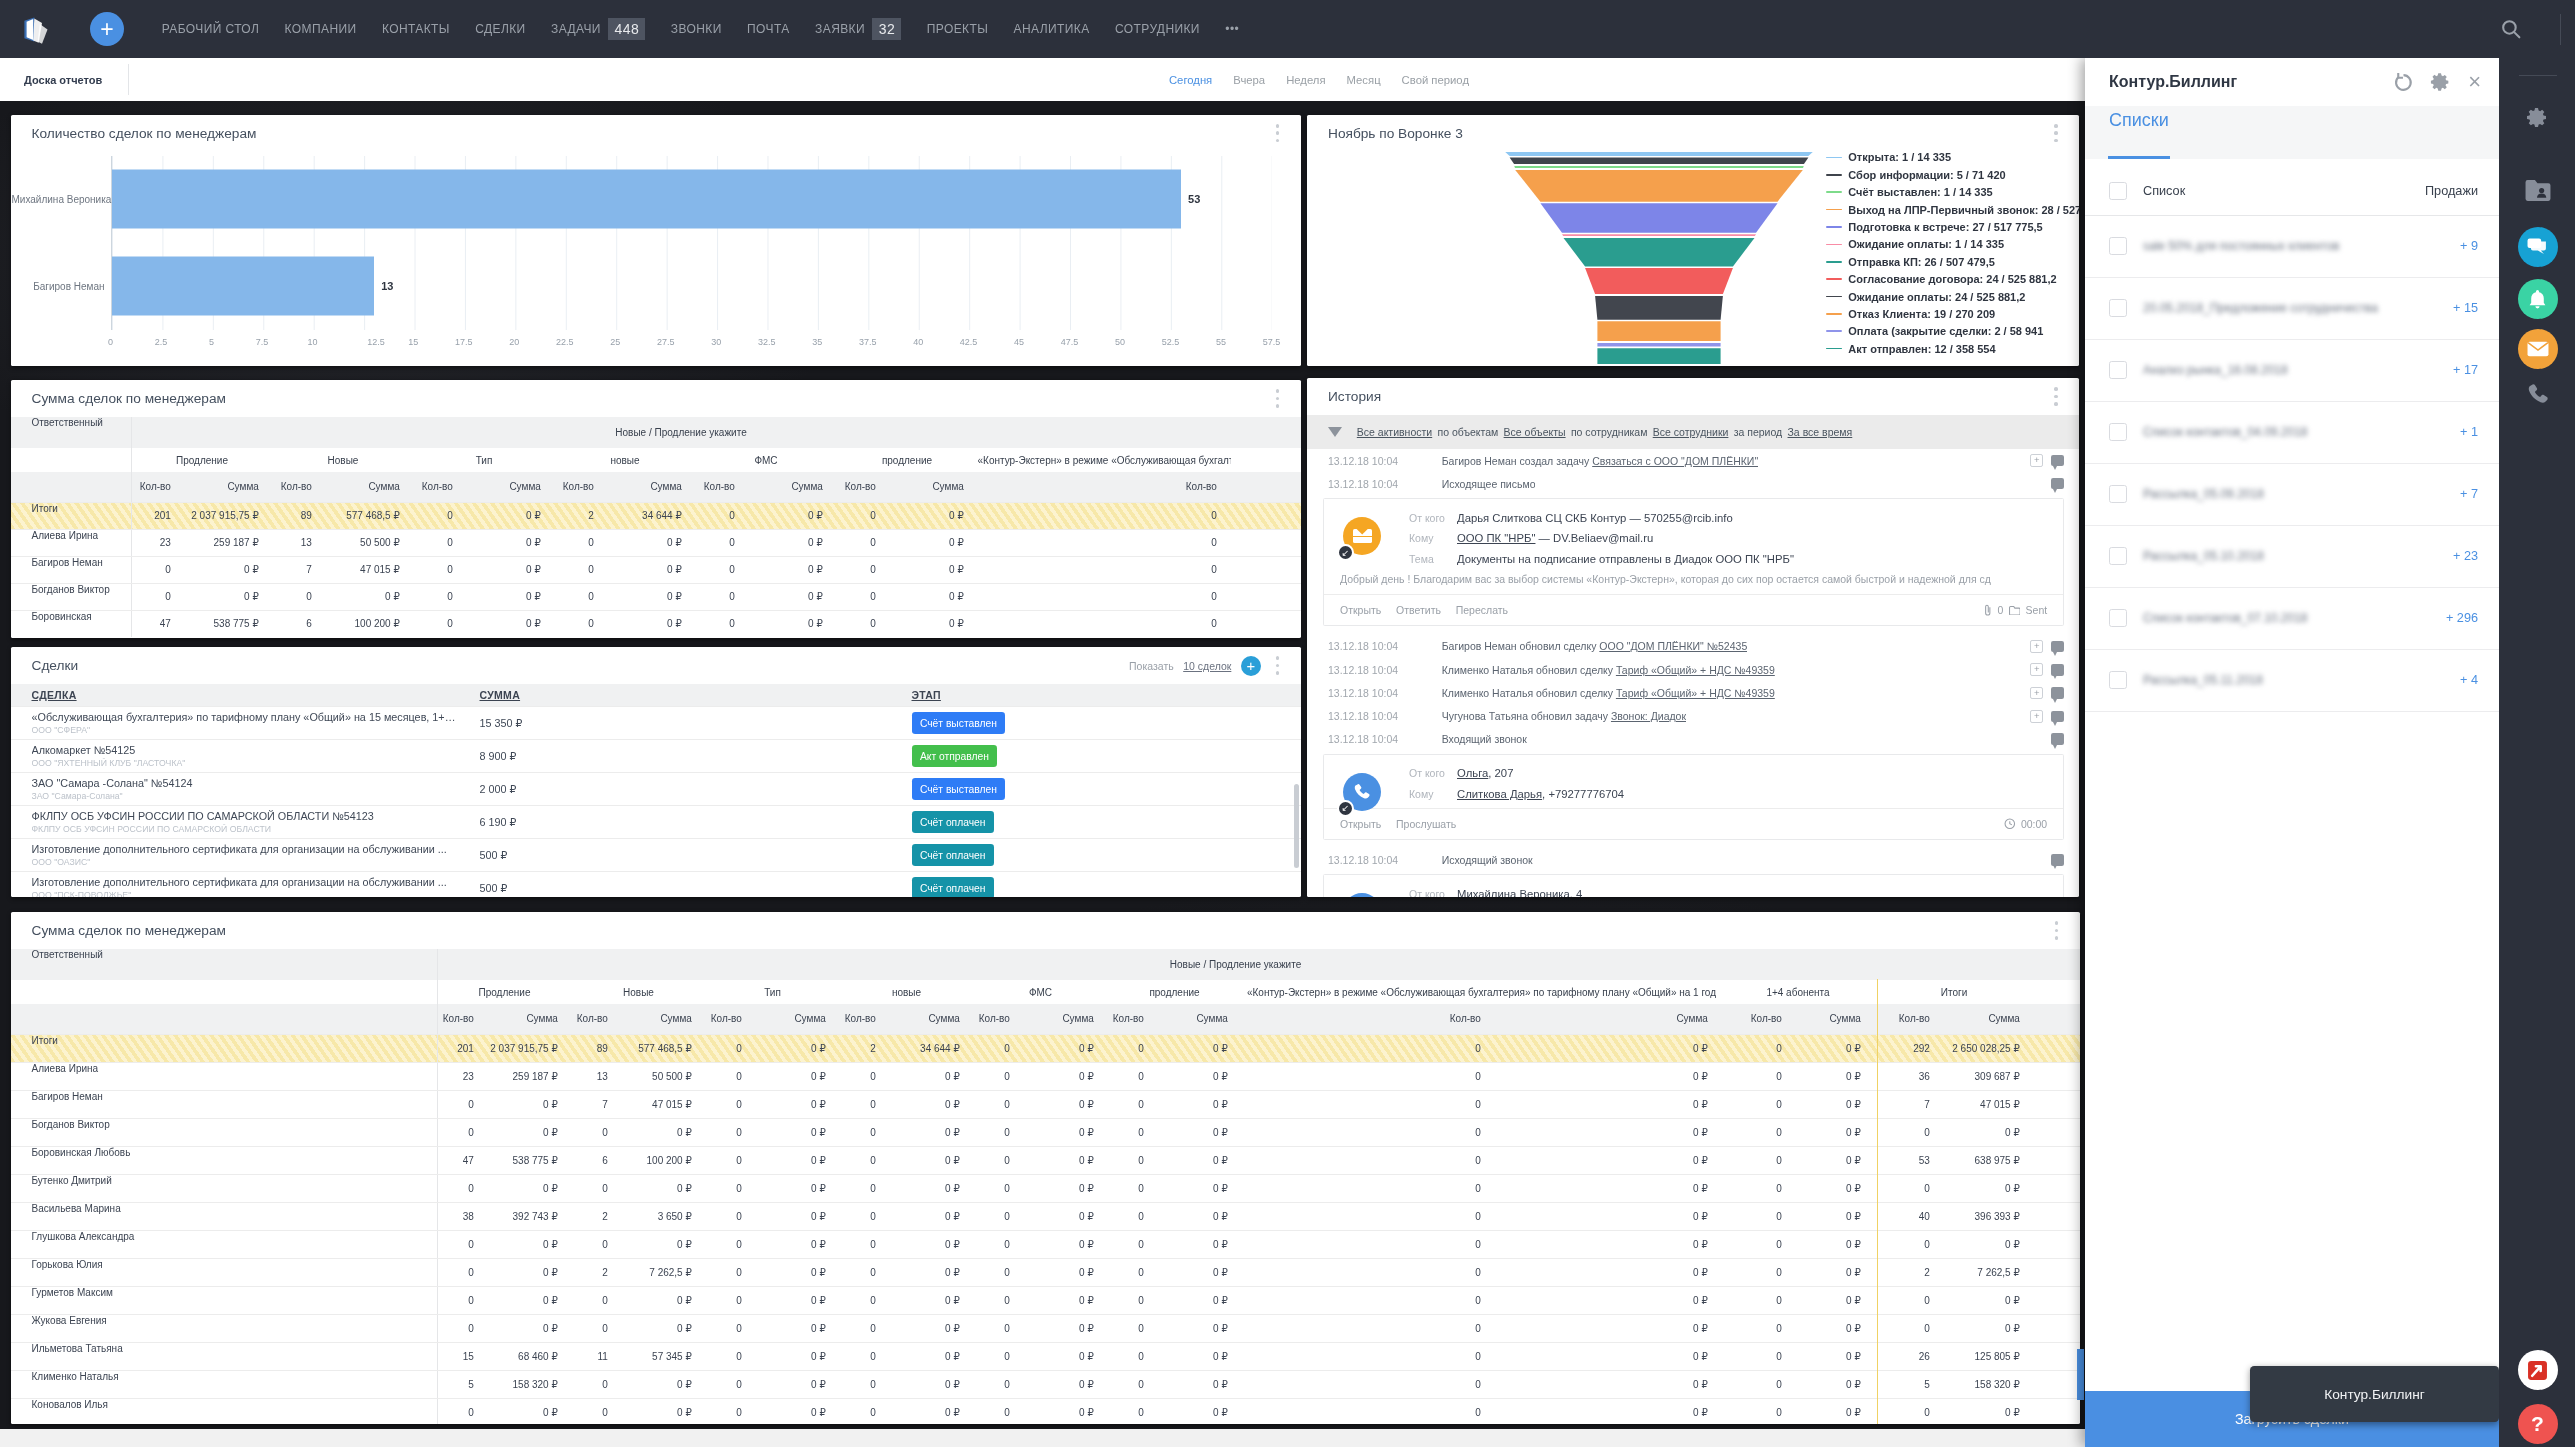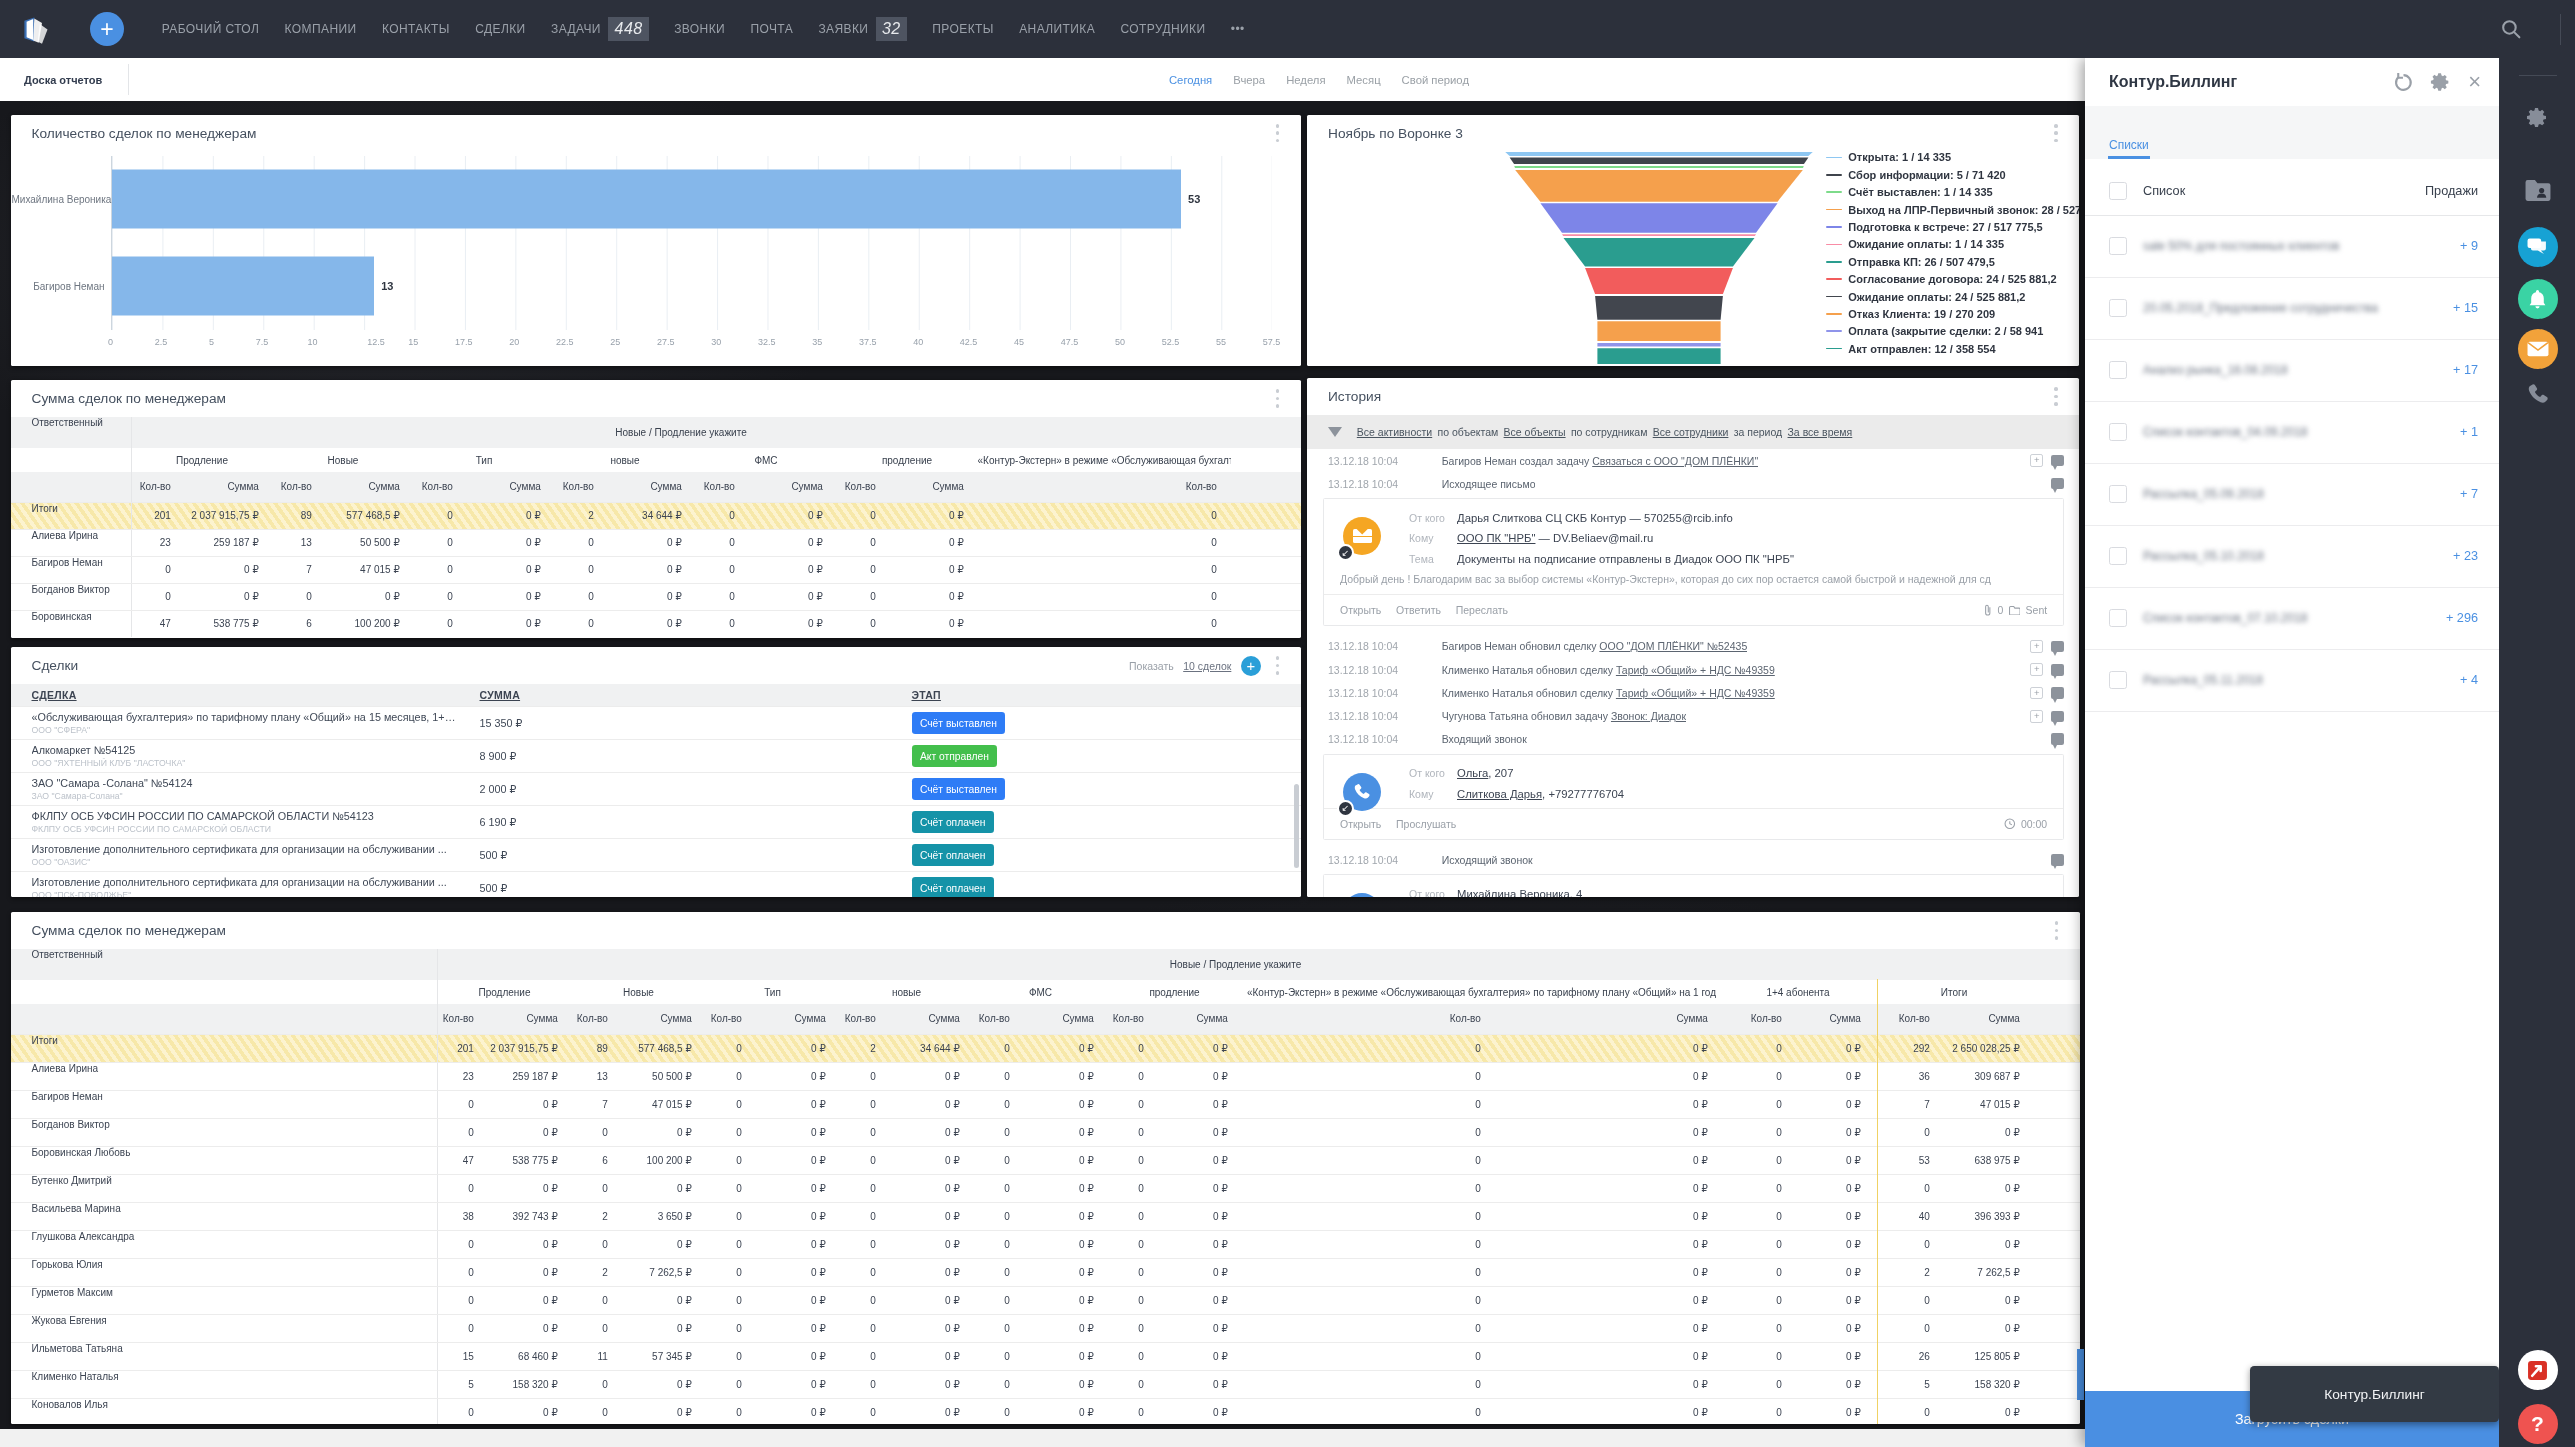--- a/index.html
+++ b/index.html
@@ -9,21 +9,21 @@
 
   
   .topnav { position:absolute; left:0; top:0; width:2576px; height:58px; background:#2c303b; z-index:40;
             display:flex; align-items:center; }
   .logo { width:33px; height:33px; margin-left:20px; flex:0 0 auto; }
   .plus-btn { width:34px; height:34px; border-radius:50%; background:#4a90e2; color:#fff; font-size:23px;
               display:flex; align-items:center; justify-content:center; margin-left:37px; font-weight:300; flex:0 0 auto; cursor:pointer;}
   .nav-items { display:flex; align-items:center; margin-left:25px; gap:0; }
   .nav-item { display:flex; align-items:center; gap:7.4px; padding:0 12.7px; color:#9aa0a9; font-size:12px;
               letter-spacing:0.4px; white-space:nowrap; cursor:pointer; }
-  .nav-badge { background:#50566388; background:#4e5461; color:#e8eaed; font-size:16px; padding:3.2px 6.3px; border-radius:0;font-style:italic; }
+  .nav-badge { background:#50566388; background:#4e5461; color:#e8eaed; font-size:14px; padding:3.2px 6.3px; border-radius:0; }
   .nav-right { margin-left:auto; display:flex; align-items:center; height:100%; }
   .search-ico { margin-right:37px; }
   .nav-divider { width:1.1px; height:31px; background:#454a56; margin-right:14.8px; }
 
   
   .rail { position:absolute; right:0; top:0; width:77px; height:1447px; background:#2c303b; z-index:35; }
   .rail-avatar { position:absolute; left:50%; transform:translateX(-50%); top:10.5px; width:40px; height:40px; border-radius:50%;
      background: radial-gradient(circle at 50% 30%, #d9b08f 0 26%, #6e4f3e 28% 60%, #a7bfa6 62%);
      overflow:hidden; cursor:pointer; }
   .rail-avatar::before { content:""; position:absolute; left:7.4px; top:3.2px; width:25px; height:16px; border-radius:50% 50% 0 0;
@@ -140,21 +140,21 @@
 
   
   .panel { position:absolute; left:2085px; top:58px; width:414px; height:1389px; background:#fff; z-index:20;
            box-shadow:-4.2px 0 12.7px rgba(0,0,0,.35); }
   .panel-head { height:48px; display:flex; align-items:center; padding:0 18px 0 24px; }
   .panel-title { font-size:16px; font-weight:bold; color:#2f3744; }
   .panel-icons { margin-left:auto; display:flex; align-items:center; gap:16px; }
   .pi { color:#9aa0a8; cursor:pointer; display:flex; }
   .close-x { font-size:22px; line-height:16px; color:#9aa0a8; cursor:pointer; }
   .panel-tabs { height:53px; background:#f5f6f7; display:flex; align-items:flex-end; padding:0 24px; position:relative; }
-  .tab { font-size:12px; color:#4a90e2; padding-bottom:7px; position:relative; cursor:pointer; }
+  .tab { font-size:18px; color:#4a90e2; padding-bottom:28px; position:relative; cursor:pointer; }
   .tab::after { content:""; position:absolute; left:-1.1px; right:-1.1px; bottom:0; height:3.2px; background:#4a90e2; }
   .plist-head { display:flex; align-items:center; padding:23px 21px 14.8px 24px; border-bottom:0.5px solid #e6e7e9; }
   .chk { width:18px; height:18px; border:1.1px solid #d9dbe0; border-radius:2.6px; background:#fff; flex:0 0 auto; cursor:pointer; }
   .plist-col { font-size:12.7px; color:#39414e; margin-left:16px; }
   .plist-col.right { margin-left:auto; }
   .p-row { display:flex; align-items:center; height:62px; padding:0 21px 0 24px; border-bottom:0.5px solid #ececee; }
   .p-lbl { margin-left:16px; font-size:12px; color:#6a7280; filter:blur(2.6px); white-space:nowrap; overflow:hidden; max-width:253px; }
   .p-cnt { margin-left:auto; font-size:12.7px; color:#4a90e2; white-space:nowrap; cursor:pointer;}
   .panel-btn { position:absolute; left:0; bottom:0; width:100%; height:56px; background:#4a8fe2; color:#fff; font-size:14.2px;
                display:flex; align-items:center; justify-content:center; cursor:pointer; border:none; }

